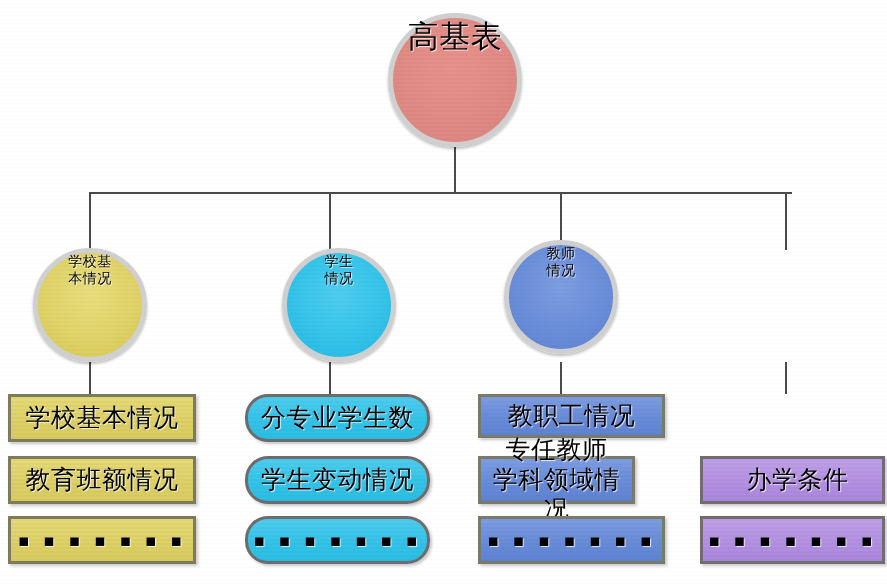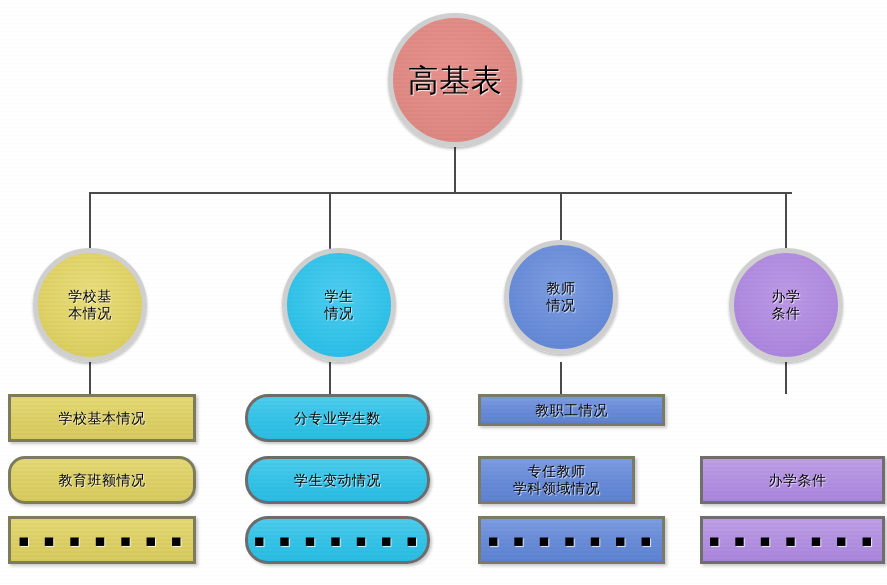--- a/index.html
+++ b/index.html
@@ -33,21 +33,20 @@
   .line.v { width: 2px; }
   .line.h { height: 2px; }
 
   
   .node-circle {
     position: absolute;
     border-radius: 50%;
     border: 5px solid #cfcfcf;
     box-sizing: border-box;
     display: flex;
-    align-items: center;
     justify-content: center;
     text-align: center;
     box-shadow: 0 2px 3px rgba(0,0,0,0.25);
   }
   .node-circle .label {
     font-family: "DejaVu Serif", "Liberation Serif", serif;
     color: #000000;
     font-weight: 400;
     line-height: 1.18;
     text-shadow: 1px 1px 1px rgba(255,255,255,0.85);
@@ -111,21 +110,21 @@
     display: flex;
     align-items: center;
     justify-content: center;
     text-align: center;
     border-style: solid;
     border-width: 3px;
     box-shadow: 2px 2px 3px rgba(0,0,0,0.22);
   }
   .leaf-box .label {
     font-family: "DejaVu Serif", "Liberation Serif", serif;
-    font-size: 14px;
+    font-size: 25px;
     color: #000000;
     line-height: 1.2;
     white-space: pre-line;
     text-shadow: 1px 1px 1px rgba(255,255,255,0.8);
     letter-spacing: 0.5px;
   }
   .leaf-box .label.dots {
     font-size: 17px;
     letter-spacing: 4px;
     font-weight: bold;
@@ -194,46 +193,42 @@
 本情况</span>
   </div>
   <div id="branch-1" class="node-circle branch-circle">
     <span class="label">学生
 情况</span>
   </div>
   <div id="branch-2" class="node-circle branch-circle">
     <span class="label">教师
 情况</span>
   </div>
-  <div id="branch-3" class="node-circle branch-circle">
-    <span class="label">办学
-条件</span>
-  </div>
 
   <div class="leaf-box col-0" style="left:8px; top:394px; width:188px; height:48px;">
     <span class="label">学校基本情况</span>
   </div>
-  <div class="leaf-box col-0" style="left:8px; top:456px; width:188px; height:48px;border-radius:17px;">
+  <div class="leaf-box col-0" style="left:8px; top:456px; width:188px; height:48px;">
     <span class="label">教育班额情况</span>
   </div>
   <div class="leaf-box col-0" style="left:8px; top:516px; width:188px; height:48px;">
     <span class="label dots">▪ ▪ ▪ ▪ ▪ ▪ ▪</span>
   </div>
 
   <div class="leaf-box col-1" style="left:245px; top:394px; width:185px; height:48px;">
     <span class="label">分专业学生数</span>
   </div>
   <div class="leaf-box col-1" style="left:245px; top:456px; width:185px; height:48px;">
     <span class="label">学生变动情况</span>
   </div>
   <div class="leaf-box col-1" style="left:245px; top:516px; width:185px; height:48px;">
     <span class="label dots">▪ ▪ ▪ ▪ ▪ ▪ ▪</span>
   </div>
 
-  <div class="leaf-box col-2" style="left:478px; top:394px; width:187px; height:32px;">
+  <div class="leaf-box col-2" style="left:478px; top:394px; width:187px; height:44px;">
     <span class="label">教职工情况</span>
   </div>
   <div class="leaf-box col-2" style="left:478px; top:456px; width:157px; height:48px;">
     <span class="label">专任教师
 学科领域情况</span>
   </div>
   <div class="leaf-box col-2" style="left:478px; top:516px; width:187px; height:48px;">
     <span class="label dots">▪ ▪ ▪ ▪ ▪ ▪ ▪</span>
   </div>
 

